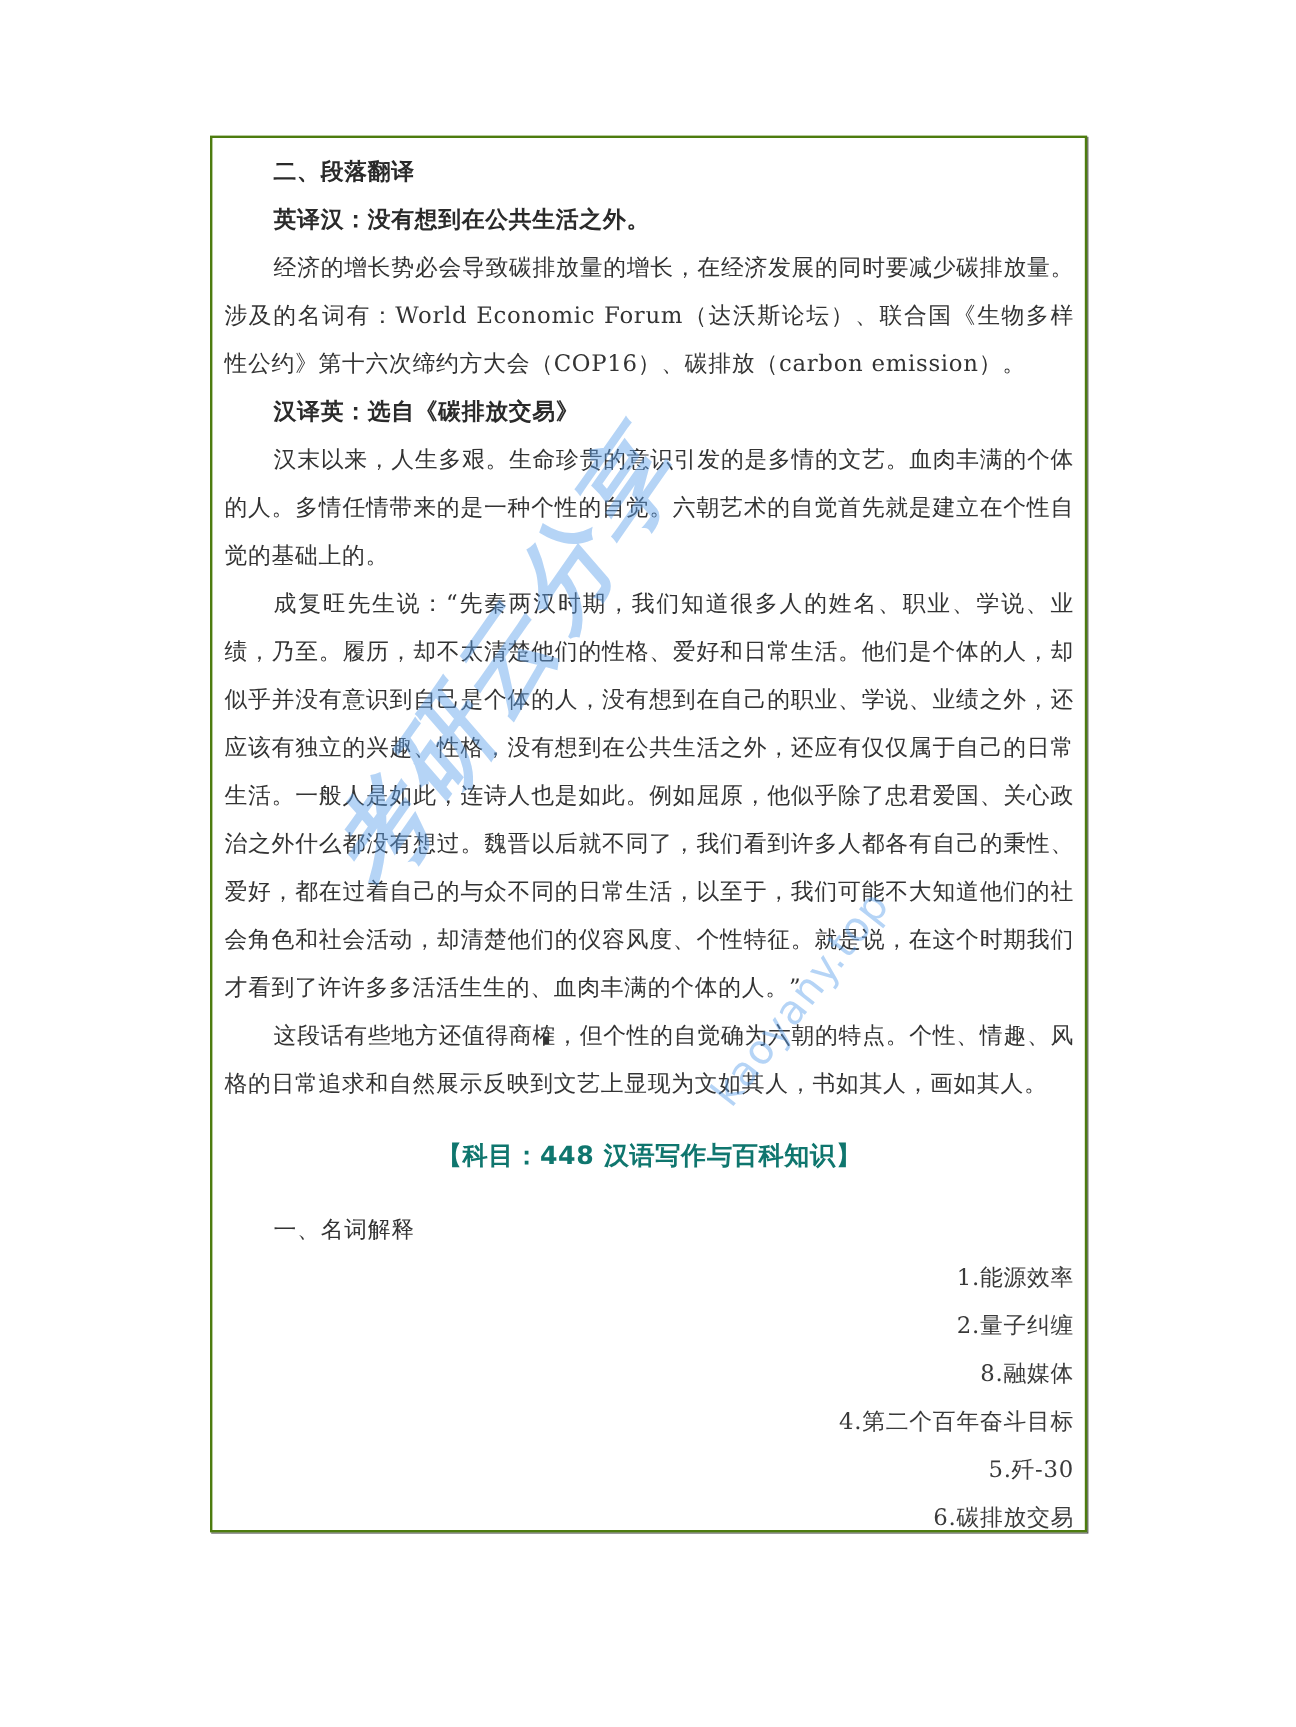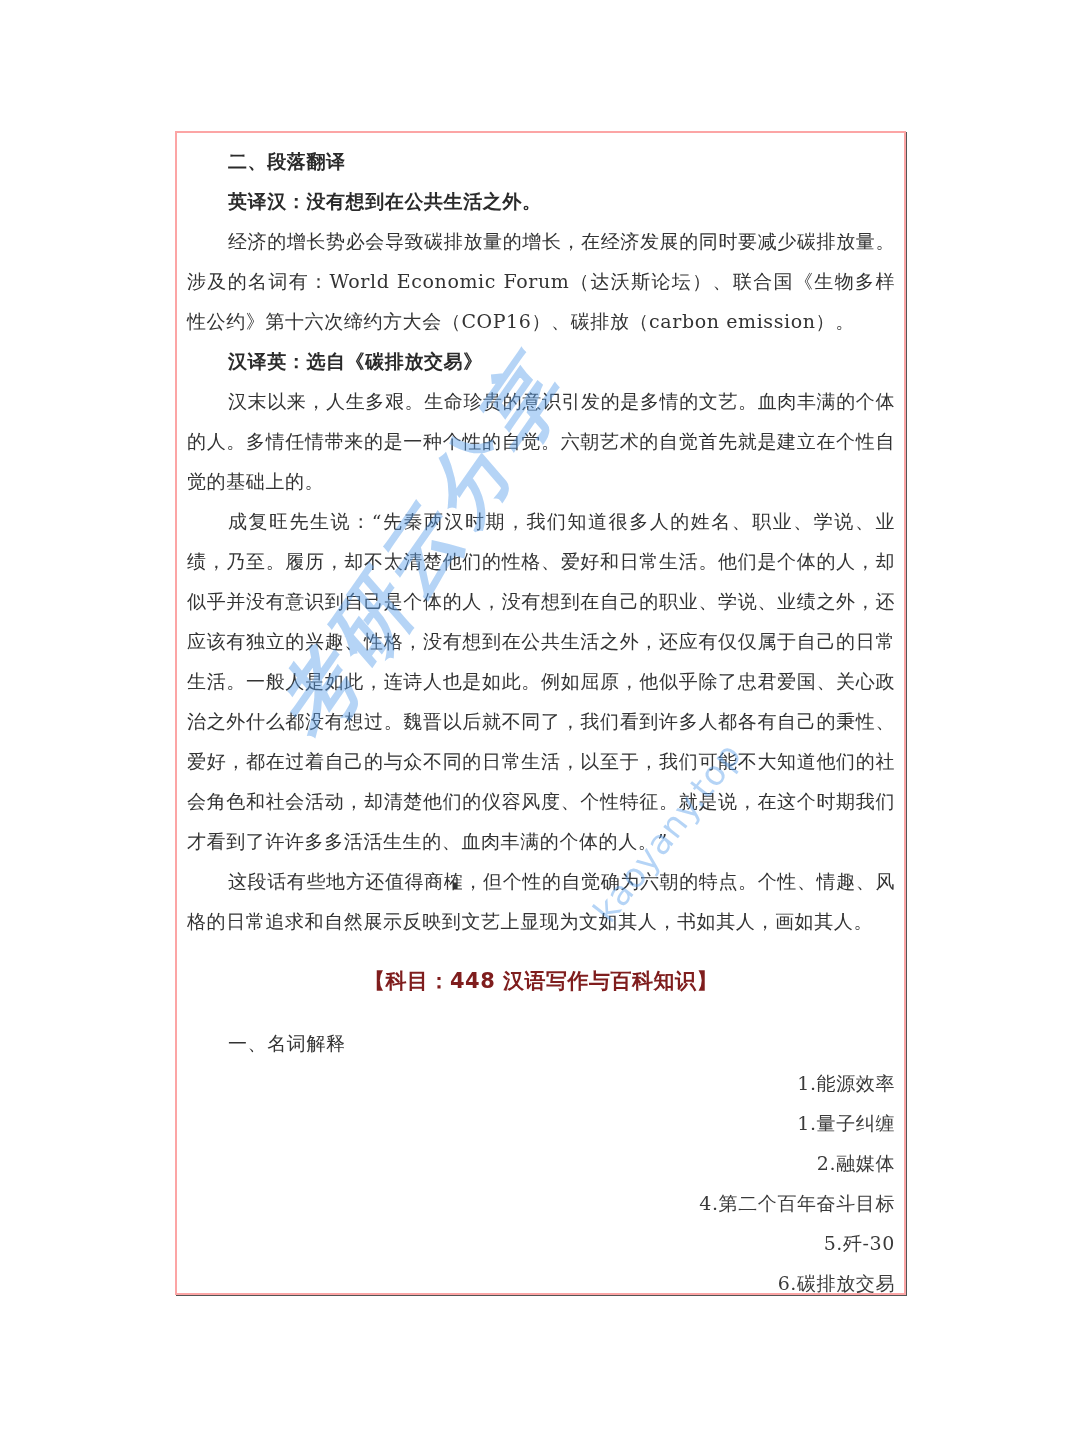--- a/index.html
+++ b/index.html
@@ -11,24 +11,24 @@
       width: 1080px;
       height: 1439px;
       position: relative;
       overflow: hidden;
       font-family: "DejaVu Serif", "Liberation Serif", serif;
       color: #333333;
     }
     .page-frame {
       position: absolute;
       left: 175px;
-      top: 131px;
+      top: 113px;
       width: 727px;
       height: 1160px;
-      border: 2px solid #fca5a5;
+      border: 2px solid #4d7c0f;
       box-shadow: 1px 1px 0 #555;
       background: #ffffff;
     }
     .content {
       position: absolute;
       left: 10px;
       top: 8px;
       width: 708px;
     }
     .line-block {
@@ -42,21 +42,21 @@
       text-indent: 41px;
     }
     .heading {
       font-weight: bold;
       color: #2a2a2a;
     }
     .subject-title {
       font-family: "DejaVu Sans", "Liberation Sans", sans-serif;
       font-weight: bold;
       font-size: 21px;
-      color: #7f1d1d;
+      color: #0f766e;
       text-align: center;
       margin: 20px 0 0 0;
       line-height: 40px;
       letter-spacing: 0.5px;
     }
     .section-head-2 {
       margin-top: 22px;
     }
     .list {
       list-style: none;
@@ -116,22 +116,22 @@
     <p class="line-block indent">成复旺先生说：“先秦两汉时期，我们知道很多人的姓名、职业、学说、业绩，乃至。履历，却不太清楚他们的性格、爱好和日常生活。他们是个体的人，却似乎并没有意识到自己是个体的人，没有想到在自己的职业、学说、业绩之外，还应该有独立的兴趣、性格，没有想到在公共生活之外，还应有仅仅属于自己的日常生活。一般人是如此，连诗人也是如此。例如屈原，他似乎除了忠君爱国、关心政治之外什么都没有想过。魏晋以后就不同了，我们看到许多人都各有自己的秉性、爱好，都在过着自己的与众不同的日常生活，以至于，我们可能不大知道他们的社会角色和社会活动，却清楚他们的仪容风度、个性特征。就是说，在这个时期我们才看到了许许多多活活生生的、血肉丰满的个体的人。”</p>
 
     <p class="line-block indent">这段话有些地方还值得商榷，但个性的自觉确为六朝的特点。个性、情趣、风格的日常追求和自然展示反映到文艺上显现为文如其人，书如其人，画如其人。</p>
 
     <h2 class="subject-title">【科目：448 汉语写作与百科知识】</h2>
 
     <p class="line-block indent section-head-2">一、名词解释</p>
 
     <ul class="list">
       <li>1.能源效率</li>
-      <li>1.量子纠缠</li>
-      <li>2.融媒体</li>
+      <li>2.量子纠缠</li>
+      <li>8.融媒体</li>
       <li>4.第二个百年奋斗目标</li>
       <li>5.歼-30</li>
       <li>6.碳排放交易</li>
     </ul>
 
   </div>
 </div>
 
 <div class="watermark wm-cn">考研云分享</div>
 <div class="watermark wm-url">kaoyany.top</div>

